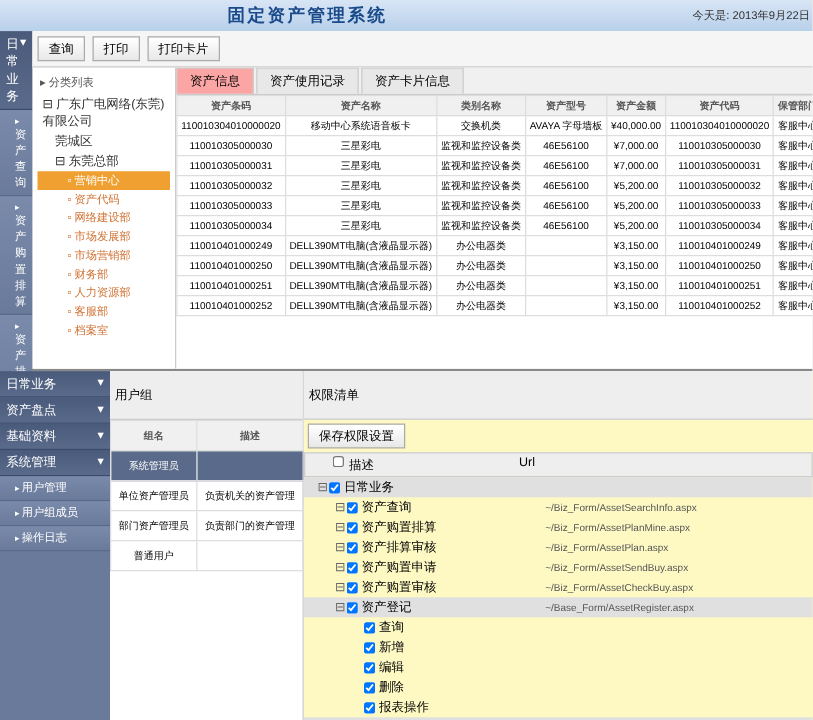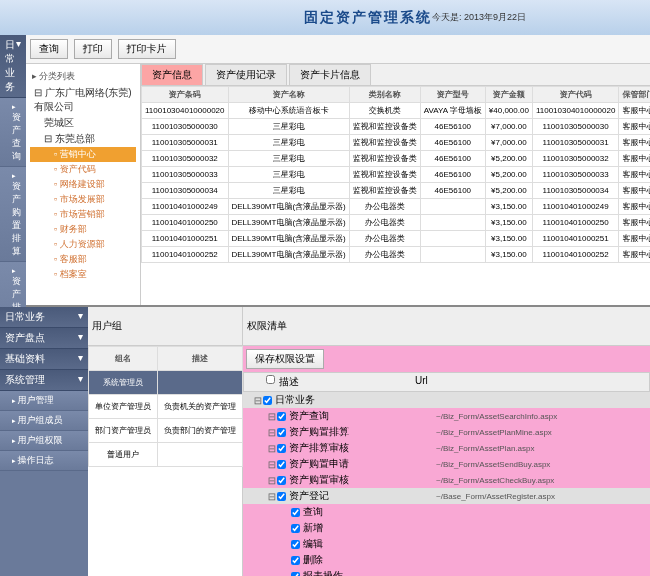--- a/index.html
+++ b/index.html
@@ -1,17 +1,17 @@
 <!DOCTYPE html>
 <html><head>
 <meta charset="utf-8">
 <style>
 *{box-sizing:border-box;margin:0;padding:0;font-family:"Microsoft YaHei",Arial,sans-serif;font-size:10px}
 body{background:#e8e8e8;width:650px;height:576px;overflow:hidden}
-.header{height:35px;background:linear-gradient(#d8e5f5,#b8d0ea);display:flex;justify-content:center;align-items:center;padding:0 2px}
+.header{height:25px;background:linear-gradient(#d8e5f5,#b8d0ea);display:flex;justify-content:space-between;align-items:center;padding:0 2px}
 .header-title{color:#1a4a8a;font-size:14px;font-weight:bold;letter-spacing:2px;margin-left:180px}
 .header-date{font-size:9px;color:#333}
 .top-panel{display:flex;height:270px}
 .sidebar{width:88px;background:#6a7a9a}
 .nav-header{background:linear-gradient(#4a5a7a,#5a6a8a);color:#fff;padding:3px 5px;font-size:10px;border-bottom:1px solid #3a4a6a;cursor:pointer;display:flex;justify-content:space-between}
 .nav-item{background:linear-gradient(#7a8aaa,#6a7a9a);color:#fff;padding:3px 5px 3px 12px;font-size:9px;border-bottom:1px solid #5a6a8a;cursor:pointer}
 .nav-item:before{content:"▸ ";font-size:7px}
 .content{flex:1;background:#fff;display:flex;flex-direction:column}
 .toolbar{padding:4px;background:#f5f5f5;border-bottom:1px solid #ccc}
 .btn{display:inline-block;padding:2px 8px;border:1px solid #aaa;background:linear-gradient(#fff,#e8e8e8);cursor:pointer;margin-right:3px;font-size:10px}
@@ -30,21 +30,21 @@
 table{border-collapse:collapse;width:100%}
 th,td{border:1px solid #ddd;padding:2px 3px;font-size:8px;text-align:center;white-space:nowrap}
 th{background:#f0f0f0;color:#555}
 .chk{width:9px;height:9px}
 .bottom-panel{display:flex;height:281px;border-top:2px solid #888}
 .sidebar2{width:88px;background:#6a7a9a}
 .user-panel{width:155px;background:#fff;border-right:1px solid #ccc}
 .panel-title{background:#eee;padding:12px 4px;font-size:10px;border-bottom:1px solid #ccc}
 .user-table th,.user-table td{font-size:8px;padding:6px}
 .link{color:#06c;cursor:pointer;font-size:8px}
-.perm-panel{flex:1;background:#f9a8d4;overflow:auto}
+.perm-panel{flex:1;background:#fef9c3;overflow:auto}
 .perm-row{display:flex;align-items:center;padding:1px 0;font-size:9px}
 .perm-row .sp{display:inline-block}
 .perm-label{flex:0 0 150px}
 .perm-url{color:#555;font-size:8px}
 .hdr-row{background:#eee;border:1px solid #ccc;display:flex;padding:2px 4px;font-size:9px}
 .node-exp{width:10px;text-align:center;cursor:pointer;color:#666}
 </style>
 </head>
 <body>
 
@@ -211,21 +211,20 @@
 </div>
 
 <div class="bottom-panel">
 <div class="sidebar2" id="nav2">
       <div class="nav-header">日常业务<span>▾</span></div>
       <div class="nav-header">资产盘点<span>▾</span></div>
       <div class="nav-header">基础资料<span>▾</span></div>
       <div class="nav-header">系统管理<span>▾</span></div>
       <div class="nav-item">用户管理</div>
       <div class="nav-item">用户组成员</div>
-      <div class="nav-item">用户组权限</div>
       <div class="nav-item">操作日志</div>
     </div>
 <div class="user-panel">
 <div class="panel-title">用户组</div>
 <table class="user-table">
 <thead>
           <tr>
 <th>组名</th>
 <th>描述</th>
 <th></th>

